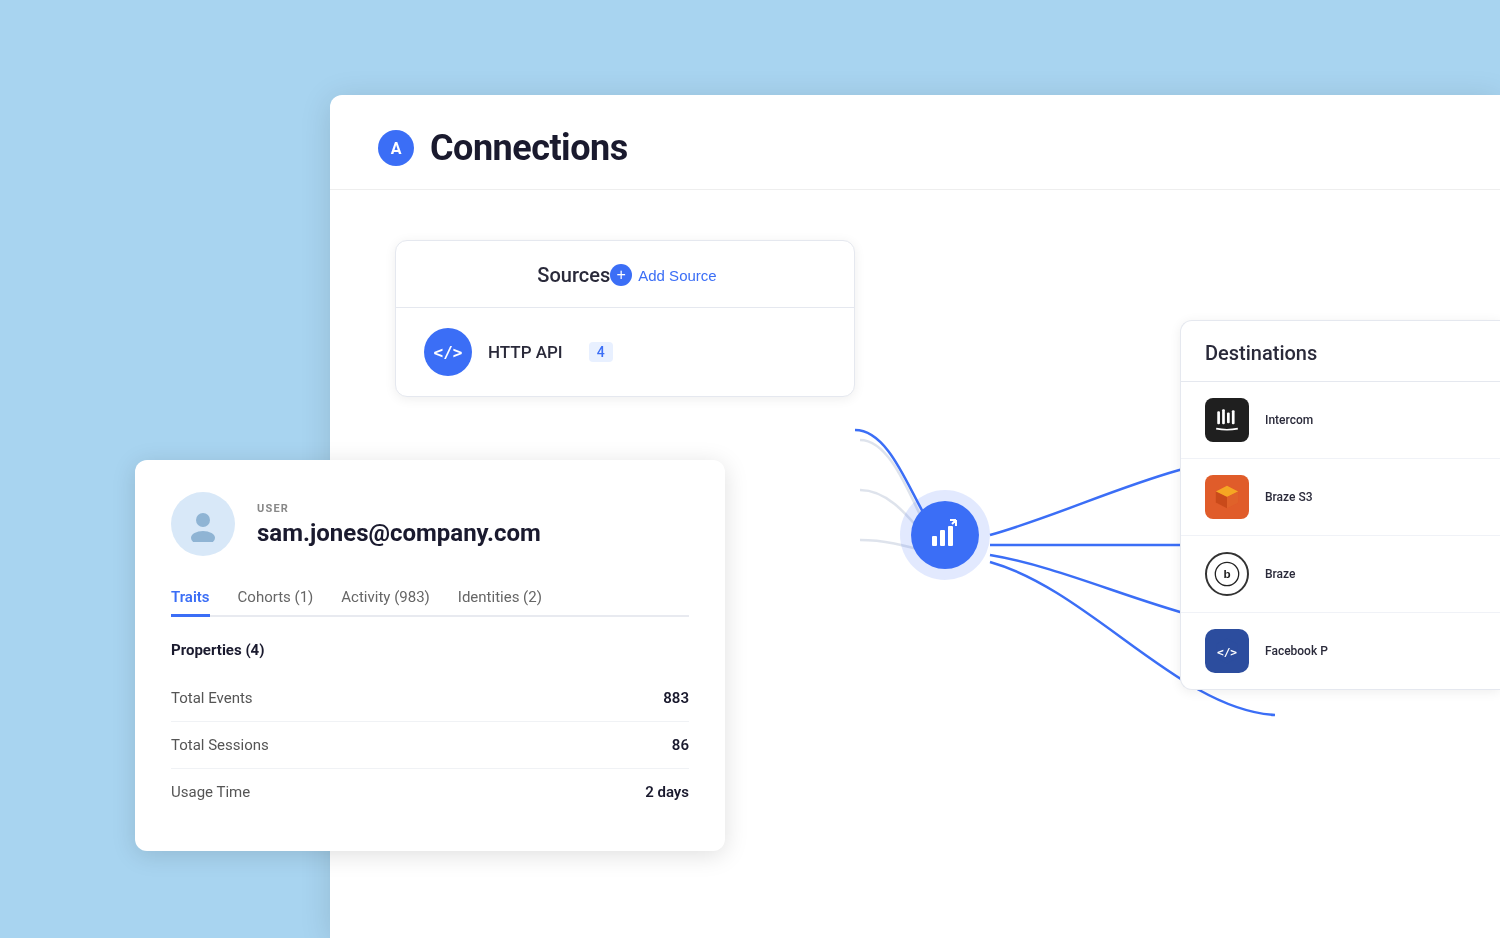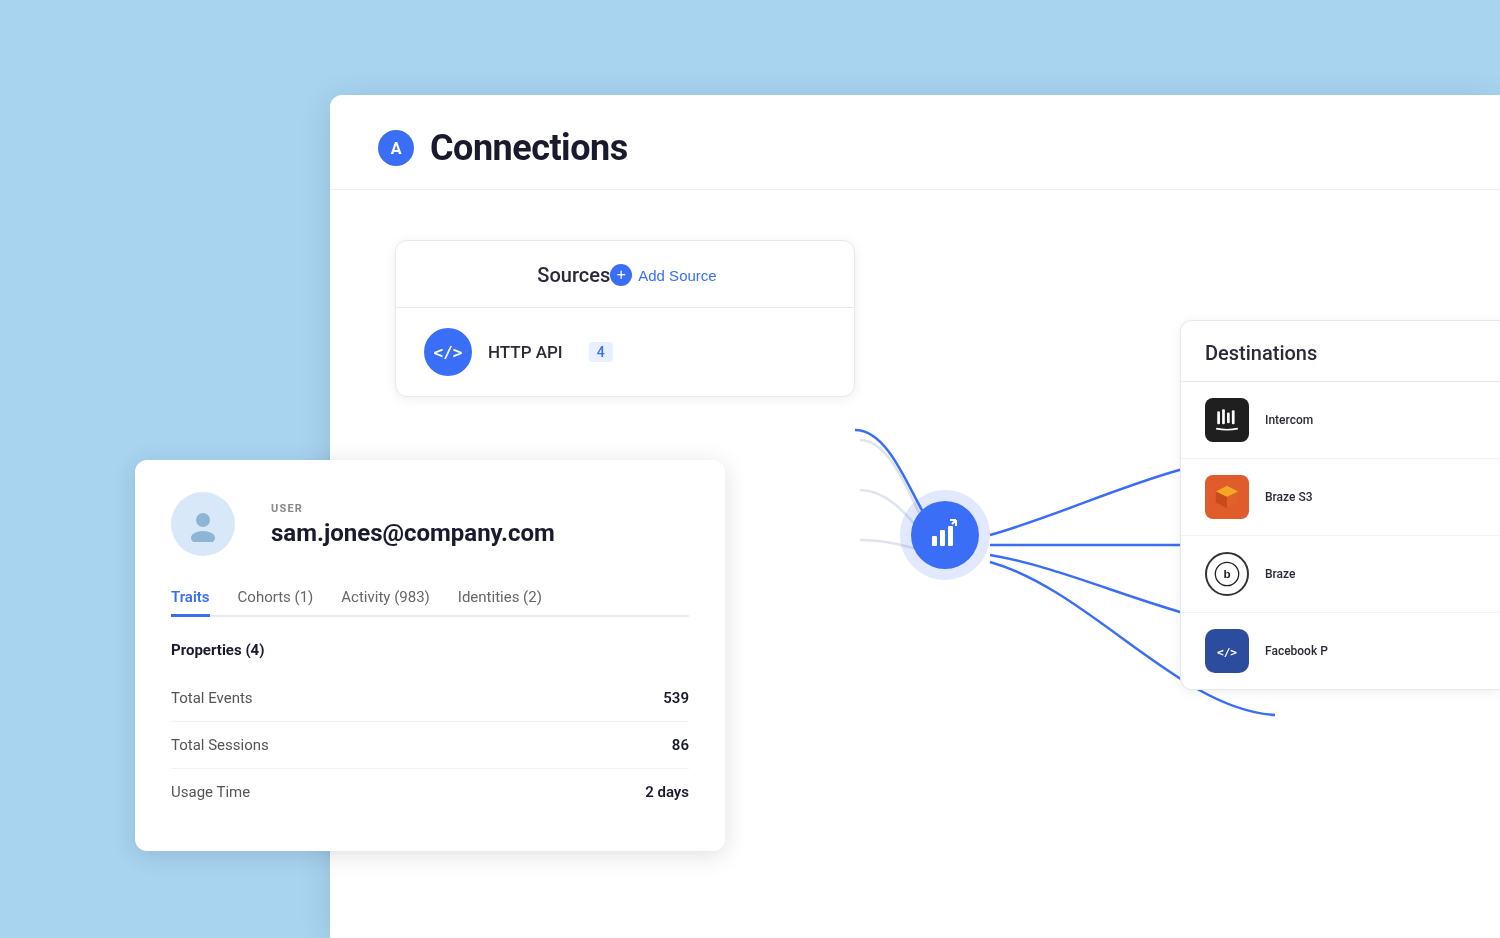--- a/index.html
+++ b/index.html
@@ -236,21 +236,21 @@
       background: #fff;
       border-radius: 12px;
       box-shadow: 0 4px 24px rgba(0,0,0,0.13);
       overflow: hidden;
       padding: 32px 36px 36px 36px;
     }
 
     .user-card-header {
       display: flex;
       align-items: center;
-      gap: 36px;
+      gap: 22px;
       margin-bottom: 24px;
     }
 
     .avatar {
       width: 64px;
       height: 64px;
       background: #d8e8f8;
       border-radius: 50%;
       display: flex;
       align-items: center;
@@ -508,21 +508,21 @@
     <div class="tab active">Traits</div>
     <div class="tab">Cohorts (1)</div>
     <div class="tab">Activity (983)</div>
     <div class="tab">Identities (2)</div>
   </div>
 
   <div class="properties-title">Properties (4)</div>
 
   <div class="property-row">
     <span class="property-label">Total Events</span>
-    <span class="property-value">539</span>
+    <span class="property-value">883</span>
   </div>
   <div class="property-row">
     <span class="property-label">Total Sessions</span>
     <span class="property-value">86</span>
   </div>
   <div class="property-row">
     <span class="property-label">Usage Time</span>
     <span class="property-value">2 days</span>
   </div>
 </div>

